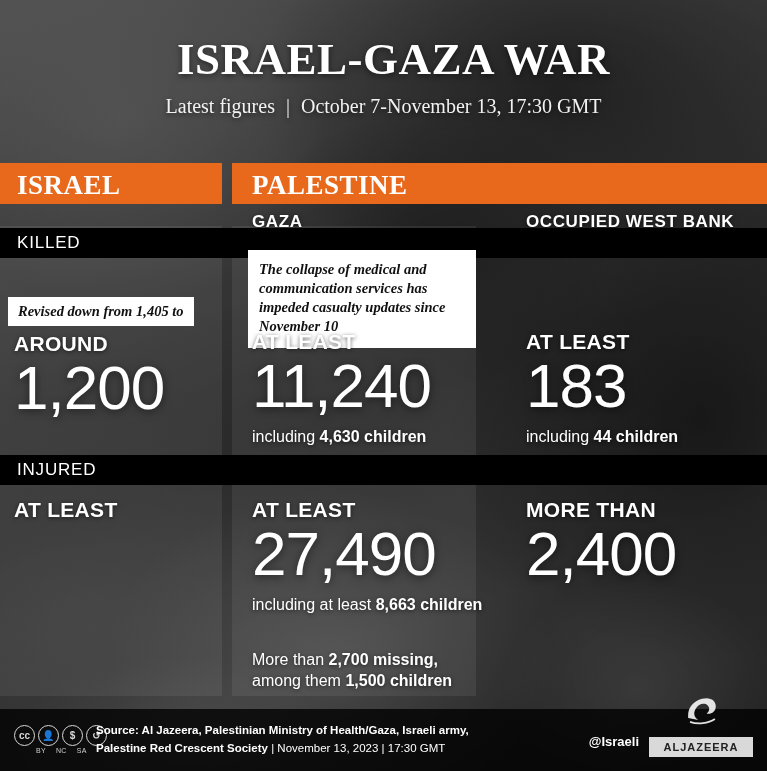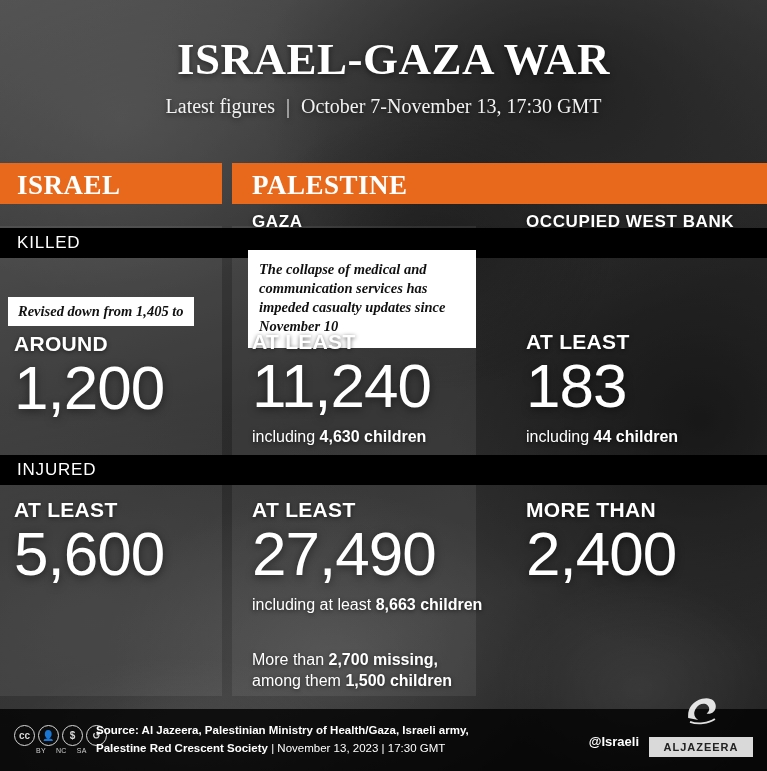--- a/index.html
+++ b/index.html
@@ -370,21 +370,20 @@
       <span>including </span><b>44 children</b>
     </div>
   </div>
 
   <div class="band band-injured">
     <span class="band-label">INJURED</span>
   </div>
 
   <div class="stat s-israel-inj">
     <div class="qual">AT LEAST</div>
-    <div class="num big">5,600</div>
   </div>
 
   <div class="stat s-gaza-inj">
     <div class="qual">AT LEAST</div>
     <div class="num big">27,490</div>
     <div class="sub">
       <span>including at least </span><b>8,663 children</b>
     </div>
   </div>
 

